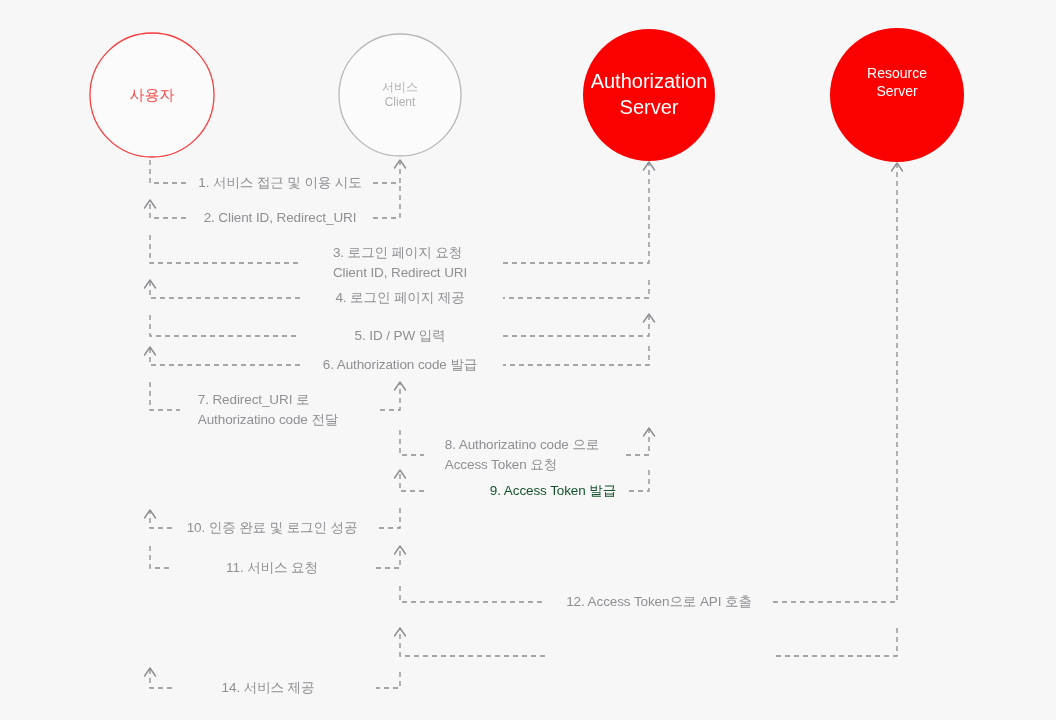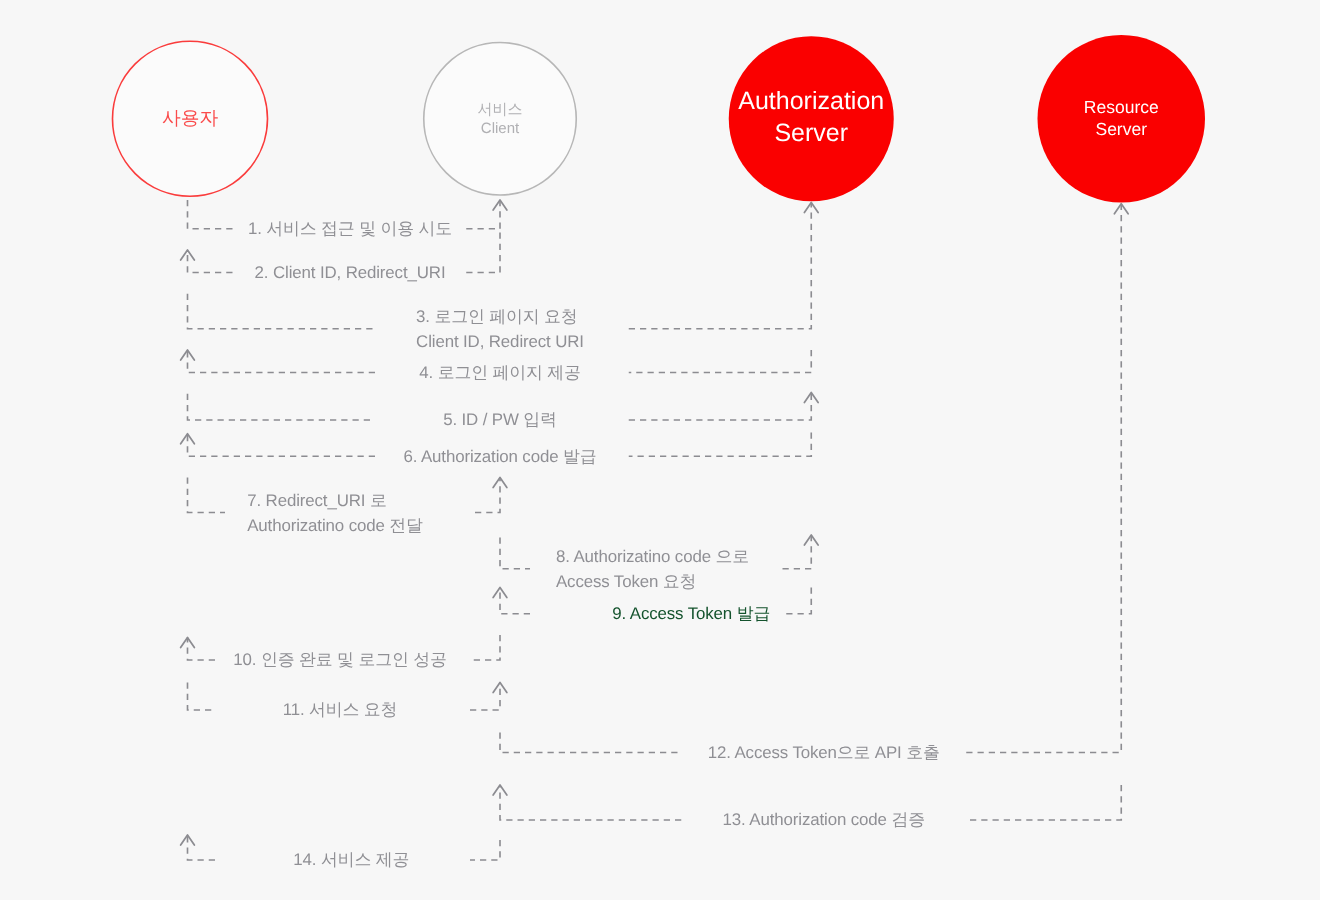--- a/index.html
+++ b/index.html
@@ -135,21 +135,21 @@
         <span class="actor-line">사용자</span>
       </div>
       <div class="actor actor-outline" style="left: 339px; top: 34px; width: 122px; height: 122px; background: transparent; border: none; color: rgb(176, 176, 179); font-size: 12px;">
         <span class="actor-line">서비스</span>
         <span class="actor-line">Client</span>
       </div>
       <div class="actor actor-filled" style="left: 583px; top: 29px; width: 132px; height: 132px; background: transparent; border: none; color: rgb(255, 255, 255); font-size: 20px;">
         <span class="actor-line">Authorization</span>
         <span class="actor-line">Server</span>
       </div>
-      <div class="actor actor-filled" style="left: 830px; top: 28px; width: 134px; height: 134px; background: transparent; border: none; color: rgb(255, 255, 255); font-size: 14px;">
+      <div class="actor actor-filled" style="left: 830px; top: 16px; width: 134px; height: 134px; background: transparent; border: none; color: rgb(255, 255, 255); font-size: 14px;">
         <span class="actor-line">Resource</span>
         <span class="actor-line">Server</span>
       </div>
     </div>
 
   <div id="step-layer">
       <div class="step-label" style="left: 280px; top: 183px; color: rgb(143, 143, 148);">
         <span class="lbl-line">1. 서비스 접근 및 이용 시도</span>
       </div>
       <div class="step-label" style="left: 280px; top: 218px; color: rgb(143, 143, 148);">
@@ -182,20 +182,19 @@
       <div class="step-label" style="left: 272px; top: 528px; color: rgb(143, 143, 148);">
         <span class="lbl-line">10. 인증 완료 및 로그인 성공</span>
       </div>
       <div class="step-label" style="left: 272px; top: 568px; color: rgb(143, 143, 148);">
         <span class="lbl-line">11. 서비스 요청</span>
       </div>
       <div class="step-label" style="left: 659px; top: 602px; color: rgb(143, 143, 148);">
         <span class="lbl-line">12. Access Token으로 API 호출</span>
       </div>
       <div class="step-label" style="left: 659px; top: 656px; color: rgb(143, 143, 148);">
-        <span class="lbl-line">13. Authorization code 검증</span>
-      </div>
-      <div class="step-label" style="left: 281px; top: 688px; color: rgb(143, 143, 148);">
+      </div>
+      <div class="step-label" style="left: 268px; top: 688px; color: rgb(143, 143, 148);">
         <span class="lbl-line">14. 서비스 제공</span>
       </div>
     </div>
 
 </div>
 
 </body></html>

